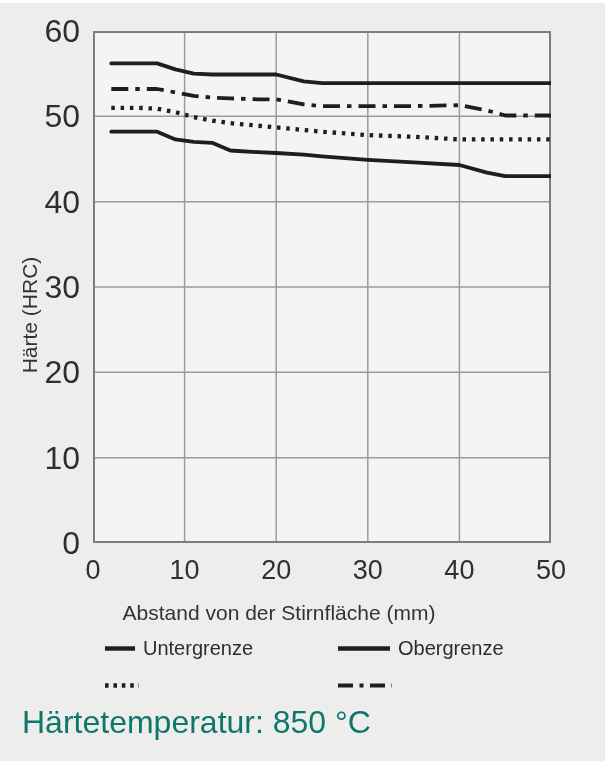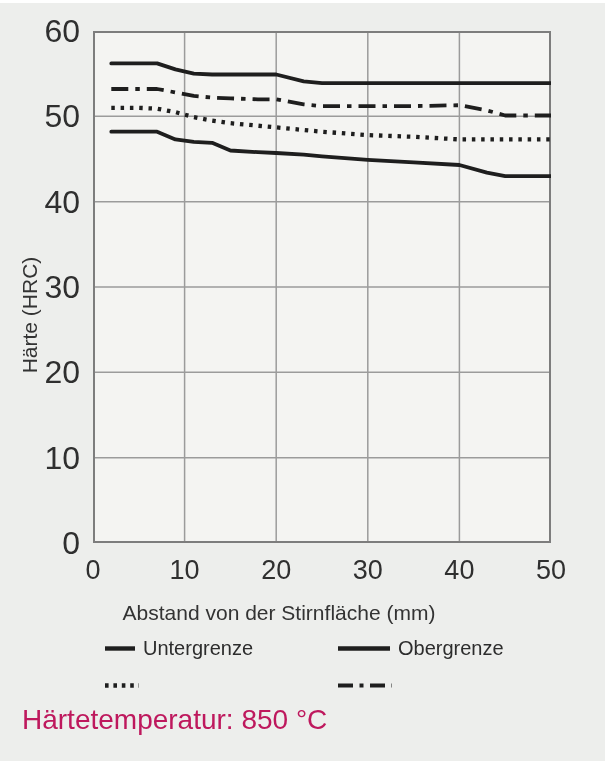--- a/index.html
+++ b/index.html
@@ -45,21 +45,21 @@
   .legend-item{display:flex;align-items:center;height:24px;gap:7px;}
   .legend-item span{font-size:20px;color:#2d2d2d;white-space:nowrap;}
   .legend-item svg{display:block;flex:0 0 auto;}
   .sw{stroke:#1e1e1e;}
   .sw-solid-short{stroke-width:4.4;}
   .sw-solid-long{stroke-width:4.6;}
   .sw-dotted{stroke-width:4.6;stroke-dasharray:3.6 4.8;}
   .sw-dashdot{stroke-width:4.2;stroke-dasharray:15 6.5 4 6.5;}
   .caption{
     position:absolute;left:22px;top:704px;
-    font-size:28px;color:#be185d;
+    font-size:32px;color:#0f766e;
   }
 </style>
 </head>
 <body>
 
 <div class="page">
   <div class="top-edge"></div>
 
   <div class="plot">
     <svg viewBox="0 0 458 512" preserveAspectRatio="none">

